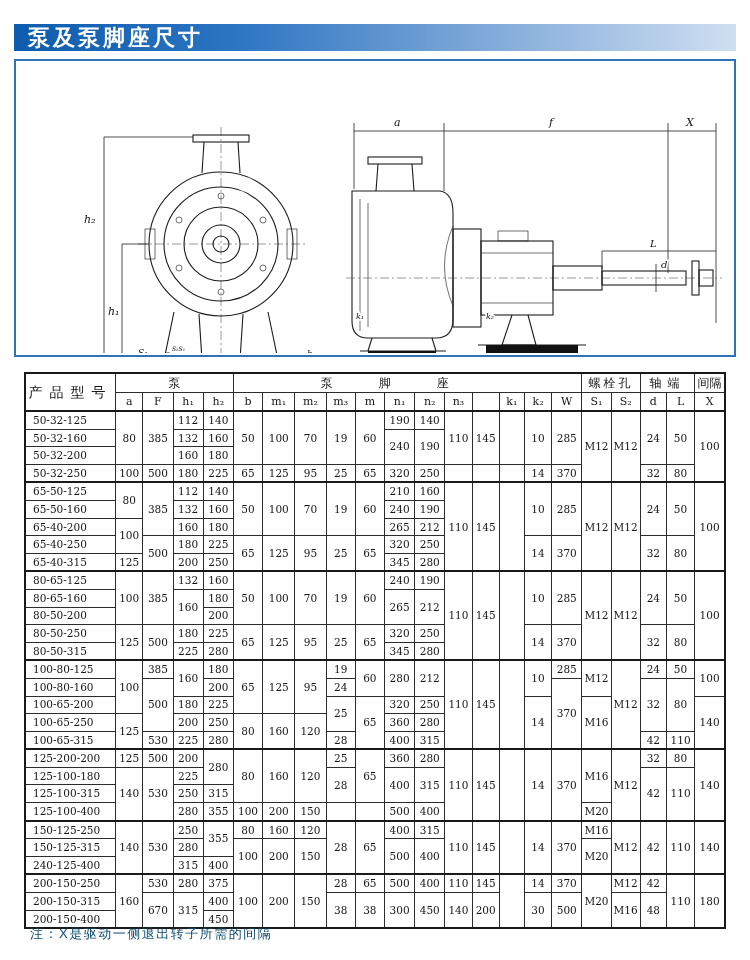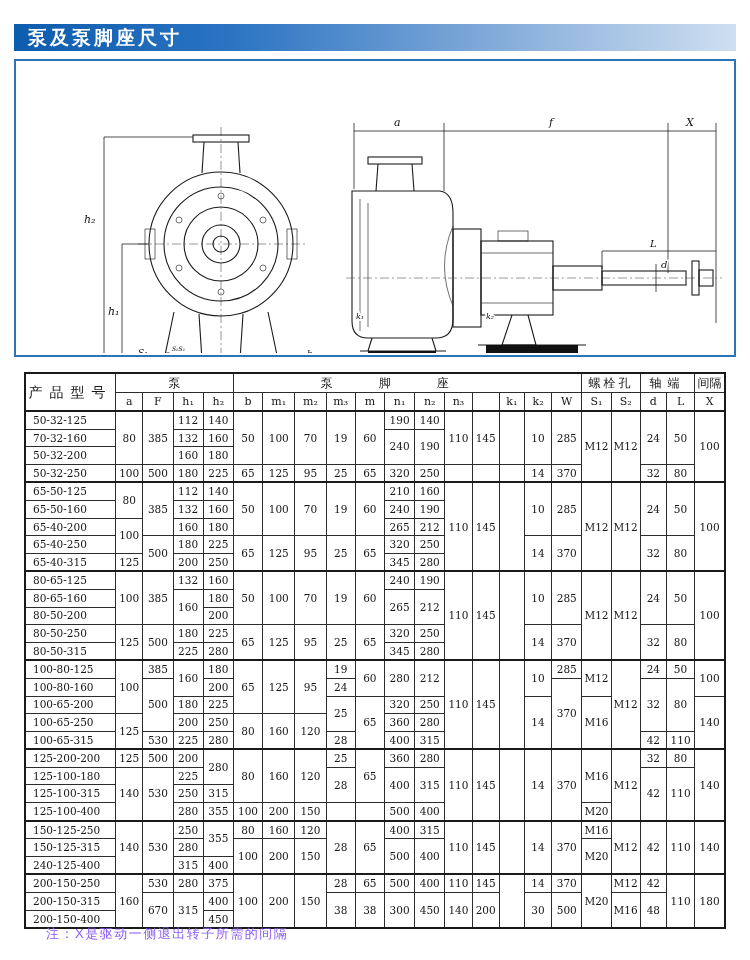--- a/index.html
+++ b/index.html
@@ -3,21 +3,21 @@
 <meta charset="utf-8">
 <style>
   html,body { margin:0; padding:0; }
   body {
     width:750px; height:960px; position:relative; background:#ffffff;
     font-family:"Liberation Sans", sans-serif; color:#111;
   }
   .titlebar {
     position:absolute; left:14px; top:24px; width:722px; height:27px;
     background:linear-gradient(90deg,#0e5cad 0%, #2a74c2 30%, #7fa9d8 65%, #cfdff1 100%);
-    color:#ffffff; font-weight:bold; font-size:19px; line-height:27px;
+    color:#ffffff; font-weight:bold; font-size:22px; line-height:27px;
     padding-left:14px; box-sizing:border-box; letter-spacing:3px;
   }
   .diagram-panel {
     position:absolute; left:14px; top:59px; width:722px; height:298px;
     border:2px solid #2d73b6; box-sizing:border-box; background:#fff;
   }
   .diagram-panel svg { display:block; }
   svg text { font-family:"DejaVu Serif", serif; font-style:italic; fill:#111; }
   .dim { stroke:#222; stroke-width:0.8; fill:none; }
   .body-ln { stroke:#1c1c1c; stroke-width:1.1; fill:none; }
@@ -39,21 +39,21 @@
   }
   #dims thead th { height:17.5px; font-size:12px; font-family:"Liberation Sans", sans-serif; }
   #dims thead tr:first-child th:nth-child(1) { letter-spacing:7px; font-size:14px; }
   #dims thead tr:first-child th:nth-child(3) { letter-spacing:46px;margin-top:48px; }
   #dims thead tr:first-child th:nth-child(4) { letter-spacing:3px; }
   #dims thead tr:first-child th:nth-child(5) { letter-spacing:6px; }
   #dims thead tr:nth-child(2) th { font-family:"DejaVu Serif", serif; font-size:11px; }
   #dims td.model { text-align:left; padding-left:7px; }
   #dims tr.gstart td { border-top:2px solid #1a1a1a; }
   .note {
-    position:absolute; left:46px; top:925px; font-size:13px; letter-spacing:1.5px; color:#8b5cf6;
+    position:absolute; left:30px; top:925px; font-size:13px; letter-spacing:1.5px; color:#0c4a6e;
   }
 </style>
 </head>
 <body>
 
 <div class="titlebar">泵及泵脚座尺寸</div>
 
 <div class="diagram-panel">
   <svg width="716" height="292" viewBox="0 0 716 292">
 
@@ -258,21 +258,21 @@
         <td rowspan="3"></td>
         <td rowspan="3">10</td>
         <td rowspan="3">285</td>
         <td rowspan="4">M12</td>
         <td rowspan="4">M12</td>
         <td rowspan="3">24</td>
         <td rowspan="3">50</td>
         <td rowspan="4">100</td>
       </tr>
       <tr>
-        <td class="model">70-32-160</td>
+        <td class="model">50-32-160</td>
         <td>132</td>
         <td>160</td>
         <td rowspan="2">240</td>
         <td rowspan="2">190</td>
       </tr>
       <tr>
         <td class="model">50-32-200</td>
         <td>160</td>
         <td>180</td>
       </tr>

